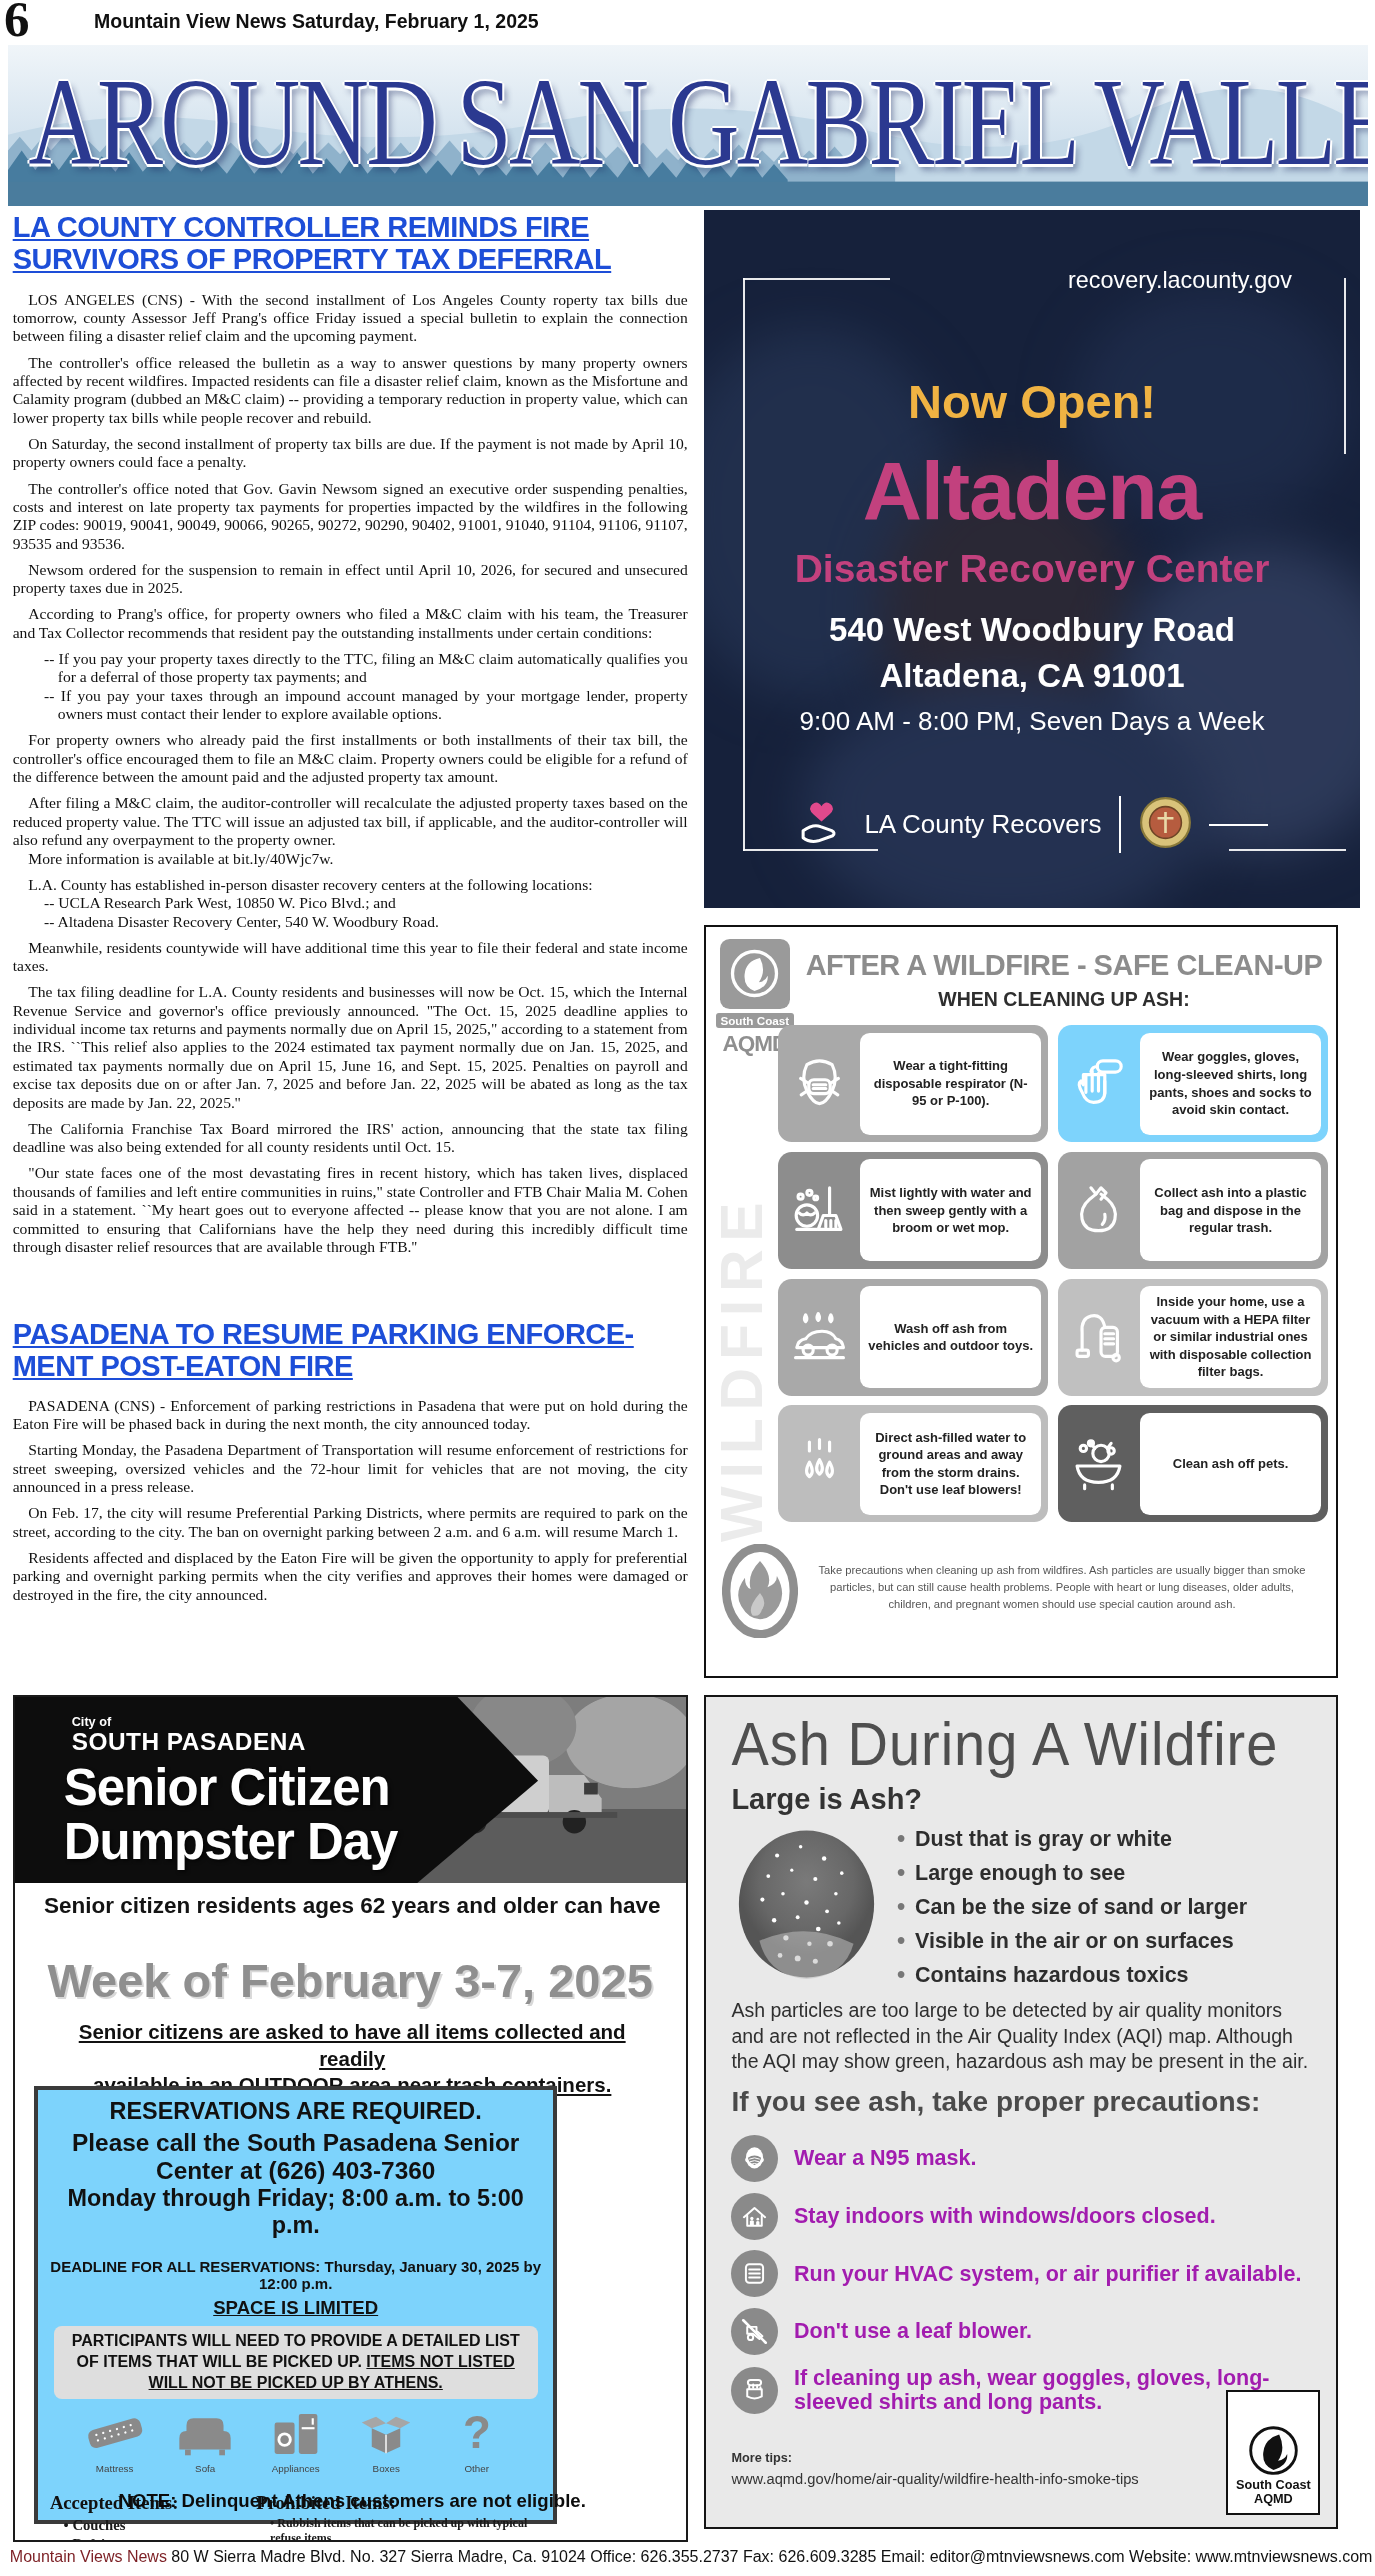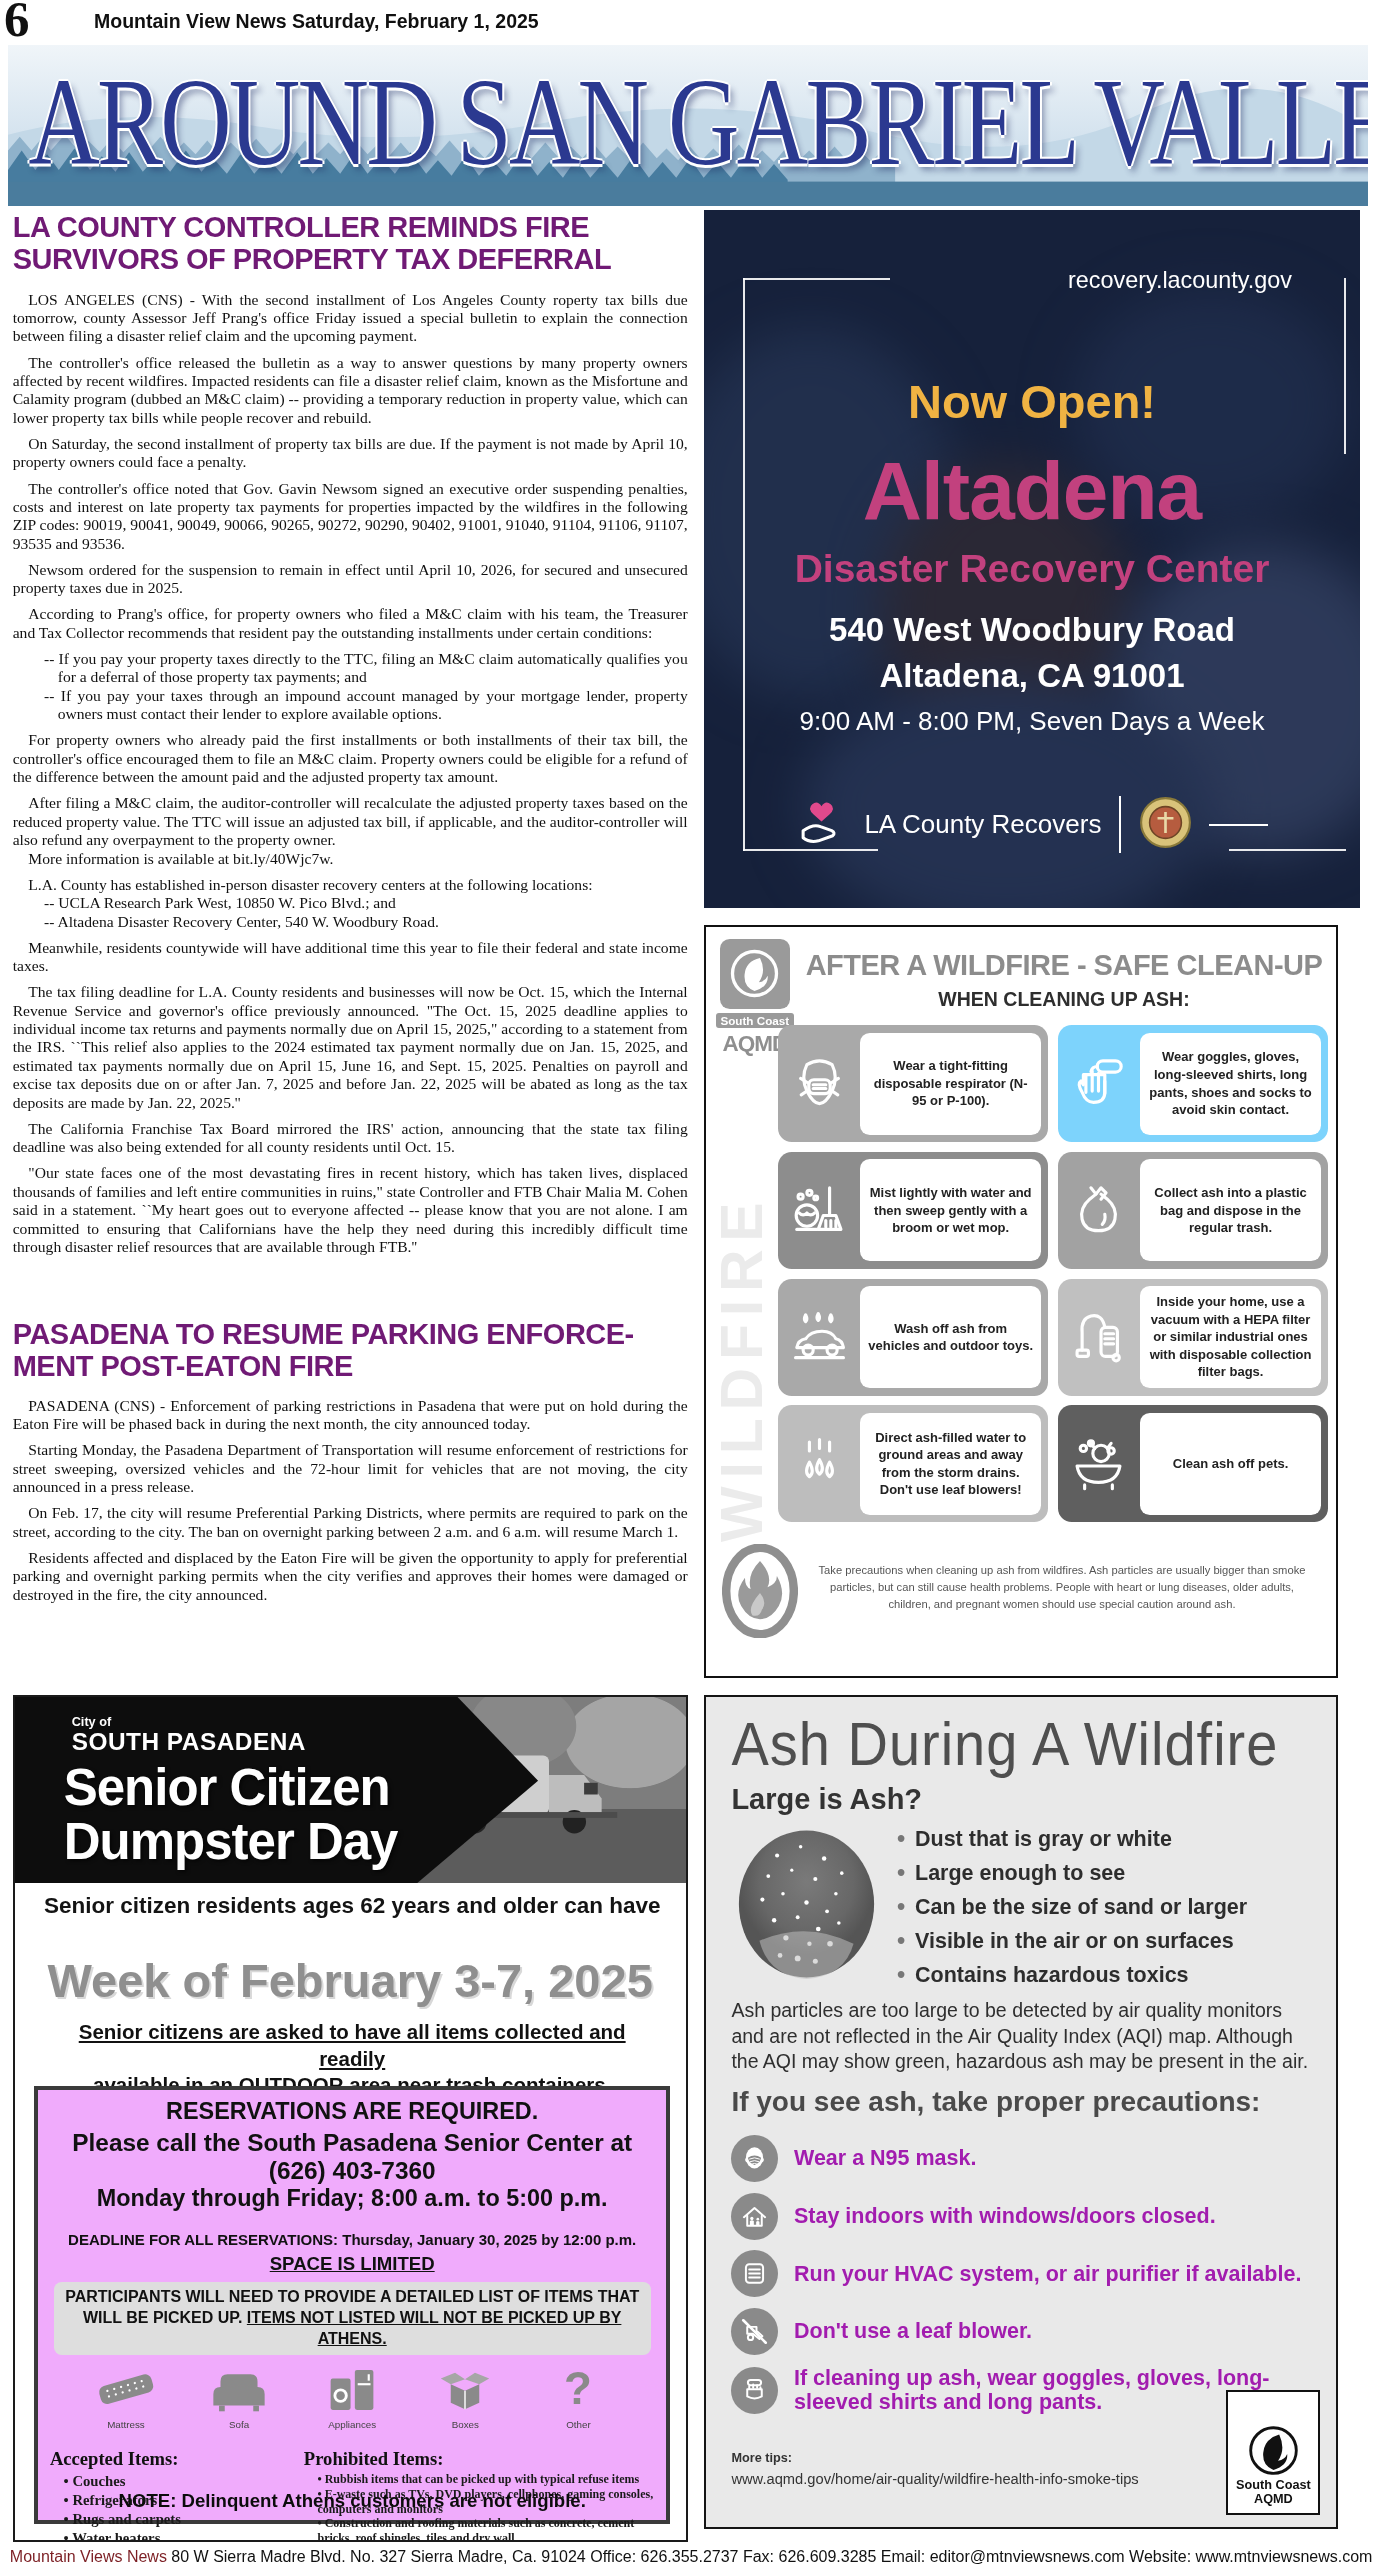--- a/index.html
+++ b/index.html
@@ -15,22 +15,22 @@
   
   .banner{position:absolute;left:7.8px;top:45px;width:1360px;height:161px;overflow:hidden;}
   .banner svg{position:absolute;left:0;top:0;}
   .banner-title{position:absolute;left:0;top:5.9px;width:100%;text-align:center;
     font-family:"Liberation Serif",serif;font-weight:400;font-size:102px;color:#2b3990;
     transform:scale(.97,1.22);transform-origin:center top;letter-spacing:-2.9px;white-space:nowrap;
     text-shadow:-2px 0 0 #fff,2px 0 0 #fff,0 -2px 0 #fff,0 2px 0 #fff,3.9px 4.9px 5.9px rgba(25,35,90,.45);}
 
   
   .colL{position:absolute;left:12.7px;width:675px;}
-  .headline{font-family:"Liberation Sans",sans-serif;font-weight:700;color:#701a75;
-            font-size:29px;line-height:1.12;letter-spacing:-0.5px;}
+  .headline{font-family:"Liberation Sans",sans-serif;font-weight:700;color:#1d4ed8;
+            font-size:29px;line-height:1.12;letter-spacing:-0.5px;text-decoration:underline;}
   .body{font-size:15.6px;line-height:1.18;text-align:justify;}
   .body p{margin:0 0 7.8px;text-indent:15.6px;}
   .body p.sub{margin:0;padding-left:45px;text-indent:-13.7px;}
   .body p.sub-end{margin:0 0 7.8px;padding-left:45px;text-indent:-13.7px;}
   .body p.tight{margin:0 0 7.8px;}
 
   
   .adRec{position:absolute;left:704px;top:210px;width:656px;height:698px;overflow:hidden;
          background:#1d2a47;color:#fff;font-family:"Liberation Sans",sans-serif;}
   .adRec .blob{position:absolute;border-radius:50%;filter:blur(25.4px);}
@@ -121,22 +121,22 @@
   .dump .cityof{position:absolute;left:57px;top:17.6px;color:#fff;font-size:12.7px;font-weight:700;}
   .dump .cityname{position:absolute;left:57px;top:31px;color:#fff;font-size:24.4px;font-weight:800;letter-spacing:0.5px;}
   .dump .t1{position:absolute;left:49px;top:61px;color:#fff;font-size:51px;font-weight:800;letter-spacing:-1px;text-shadow:2px 2px 3.9px rgba(0,0,0,.6);}
   .dump .t2{position:absolute;left:49px;top:115px;color:#fff;font-size:51px;font-weight:800;letter-spacing:-1px;text-shadow:2px 2px 3.9px rgba(0,0,0,.6);}
   .dump .intro{position:absolute;left:19.5px;top:195px;width:636px;text-align:center;
                font-size:22.5px;font-weight:800;color:#141414;line-height:1.25;}
   .dump .week{position:absolute;left:0;top:256px;width:100%;text-align:center;font-size:47px;
               font-weight:800;color:#8f8f8f;text-shadow:2px 2px 0 #d8d8d8;}
   .dump .outdoor{position:absolute;left:39px;top:322px;width:597px;text-align:center;font-size:20.5px;
                  font-weight:800;text-decoration:underline;color:#111;line-height:1.3;}
-  .resbox{position:absolute;left:19.5px;top:389px;width:636px;height:438px;border:4.9px solid #3a3a3a;
-          box-sizing:border-box;background:#f0abfc;padding:7.8px 11.7px;}
+  .resbox{position:absolute;left:19.5px;top:389px;width:523px;height:438px;border:4.9px solid #3a3a3a;
+          box-sizing:border-box;background:#7dd3fc;padding:7.8px 11.7px;}
   .resbox .r1{text-align:center;font-size:23.4px;font-weight:800;}
   .resbox .r2{text-align:center;font-size:24.4px;font-weight:800;margin-top:3.9px;}
   .resbox .r3{text-align:center;font-size:23.4px;font-weight:800;}
   .resbox .r4{text-align:center;font-size:15px;font-weight:800;margin-top:19px;}
   .resbox .r5{text-align:center;font-size:18.6px;font-weight:800;text-decoration:underline;margin-top:4.9px;}
   .resbox .part{background:#dedede;border-radius:7.8px;margin:7.8px 3.9px 5.9px;padding:4.9px 9.8px;text-align:center;
                 font-size:16px;font-weight:800;line-height:1.3;}
   .resbox .part u{text-decoration:underline;}
   .iconrow{display:flex;justify-content:space-around;align-items:flex-end;margin:3.9px 19.5px 0;}
   .iconrow .itm{display:flex;flex-direction:column;align-items:center;width:98px;}

